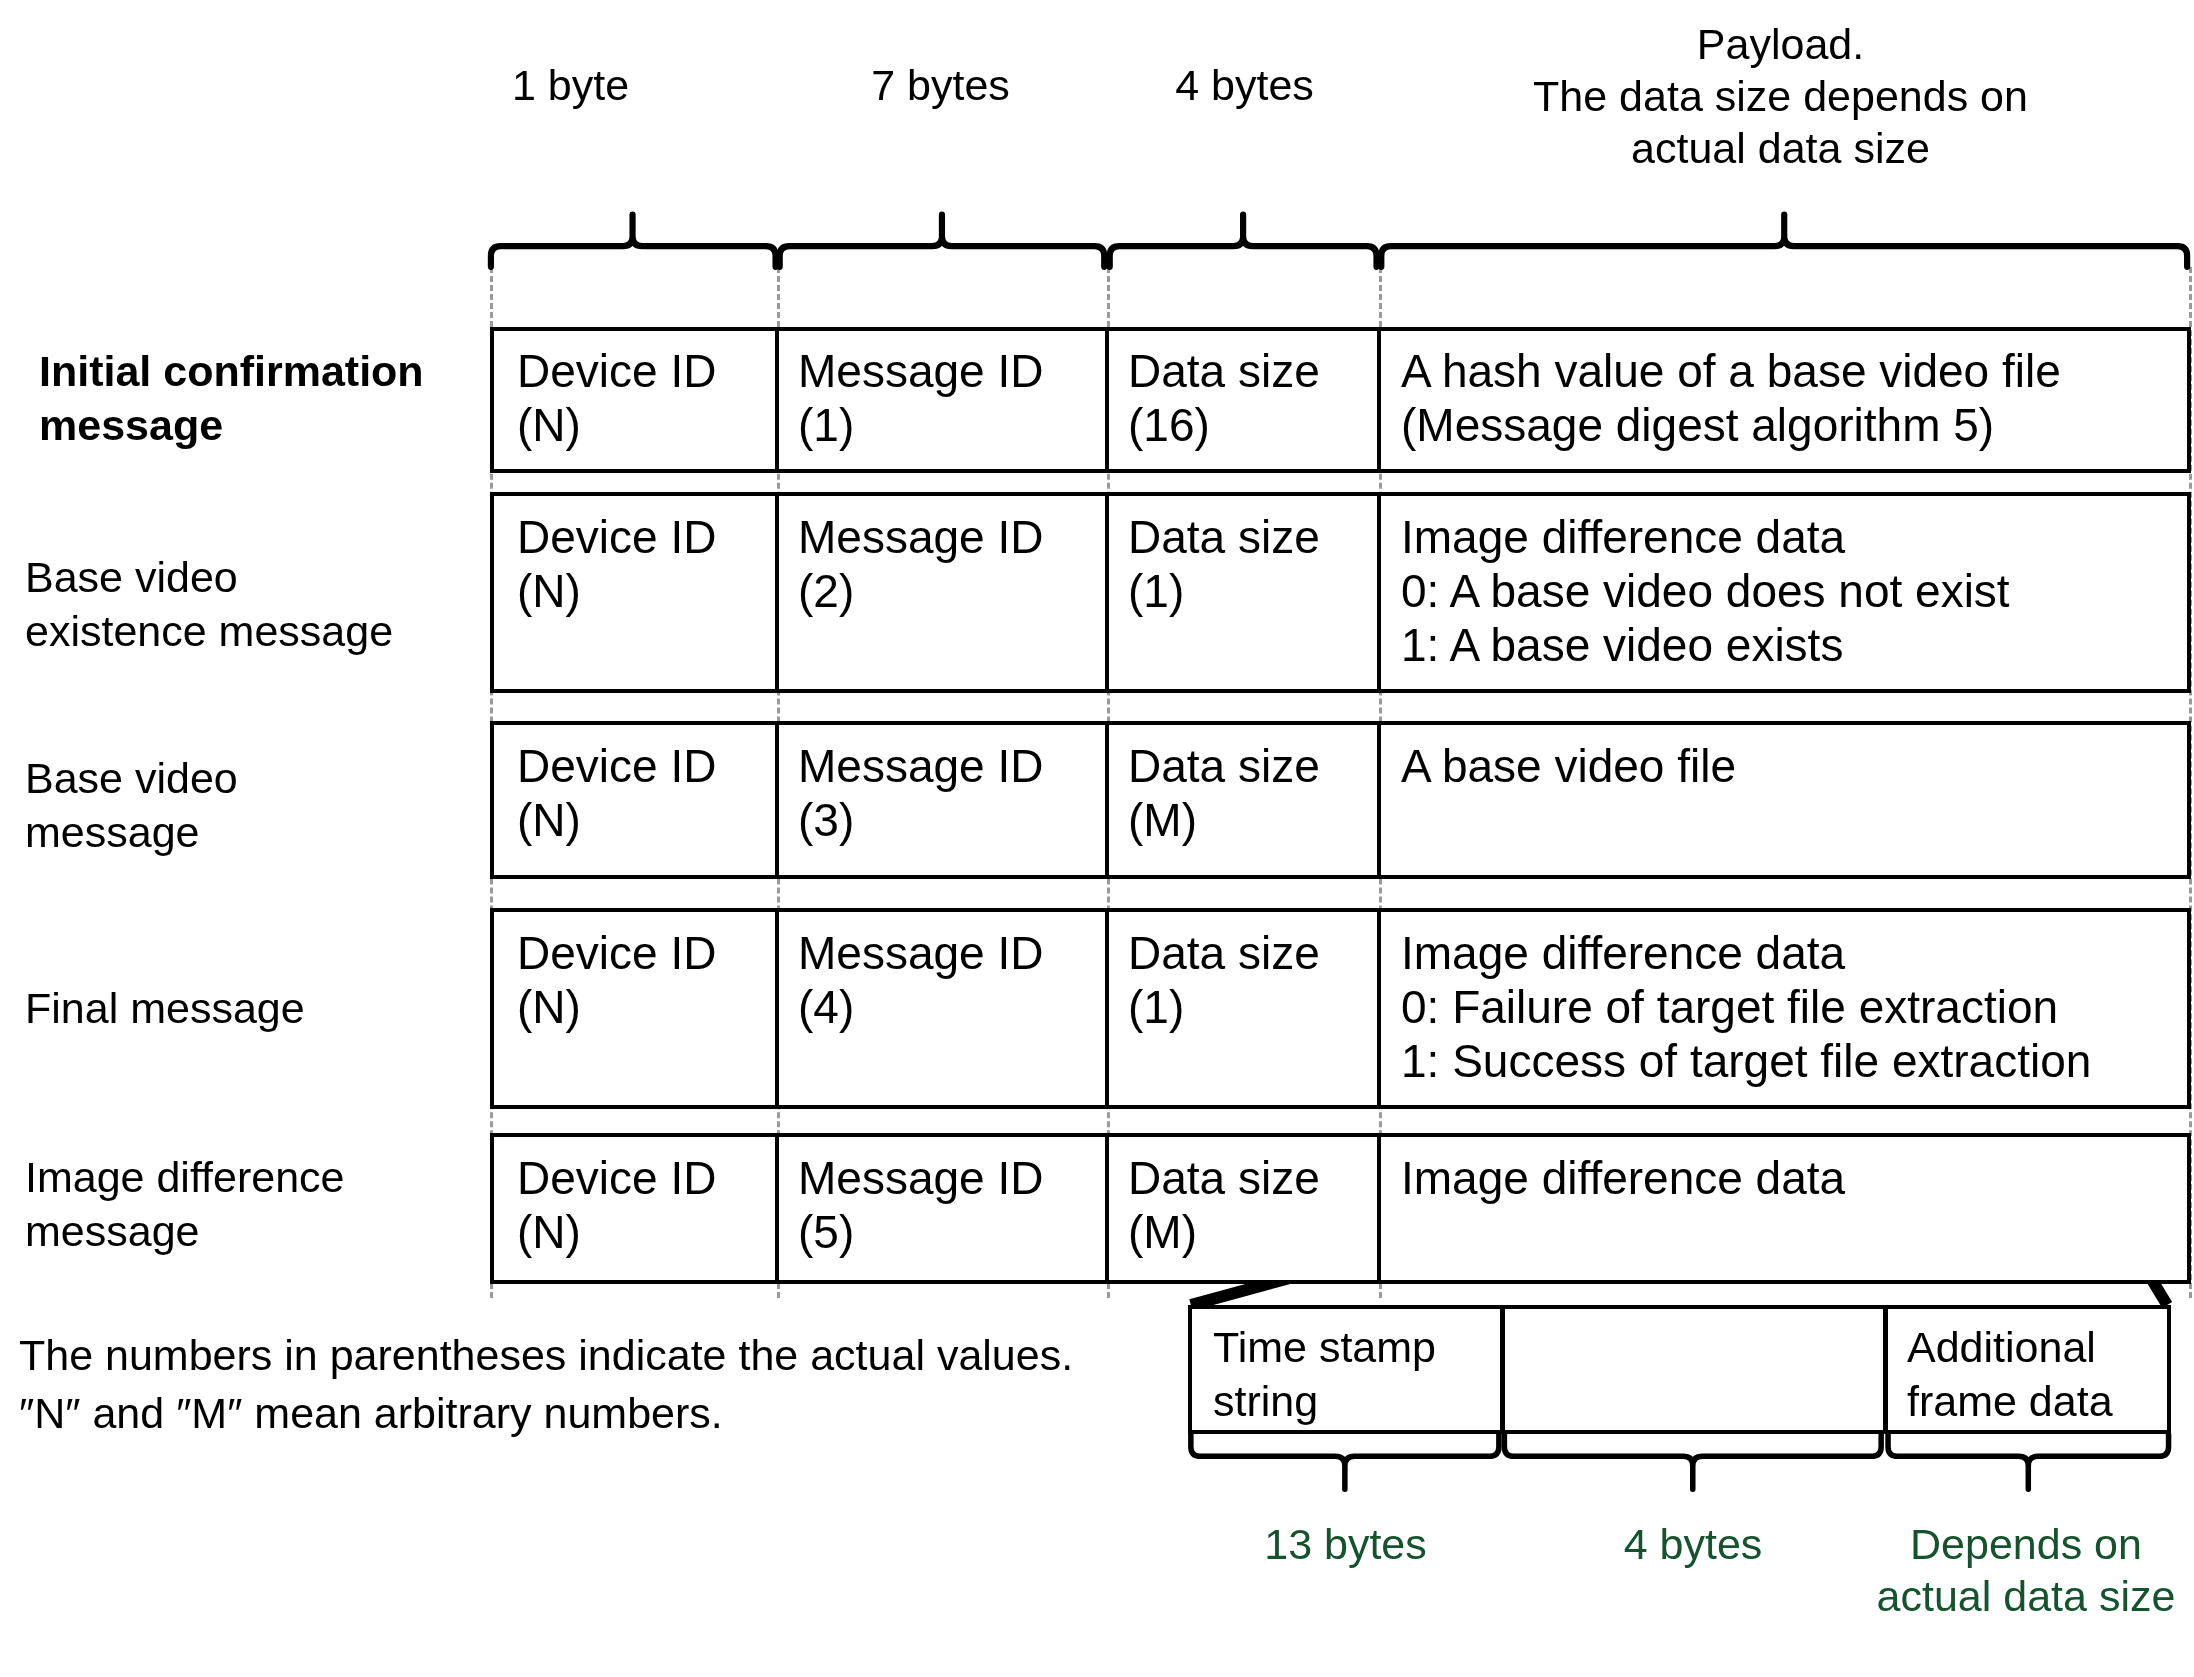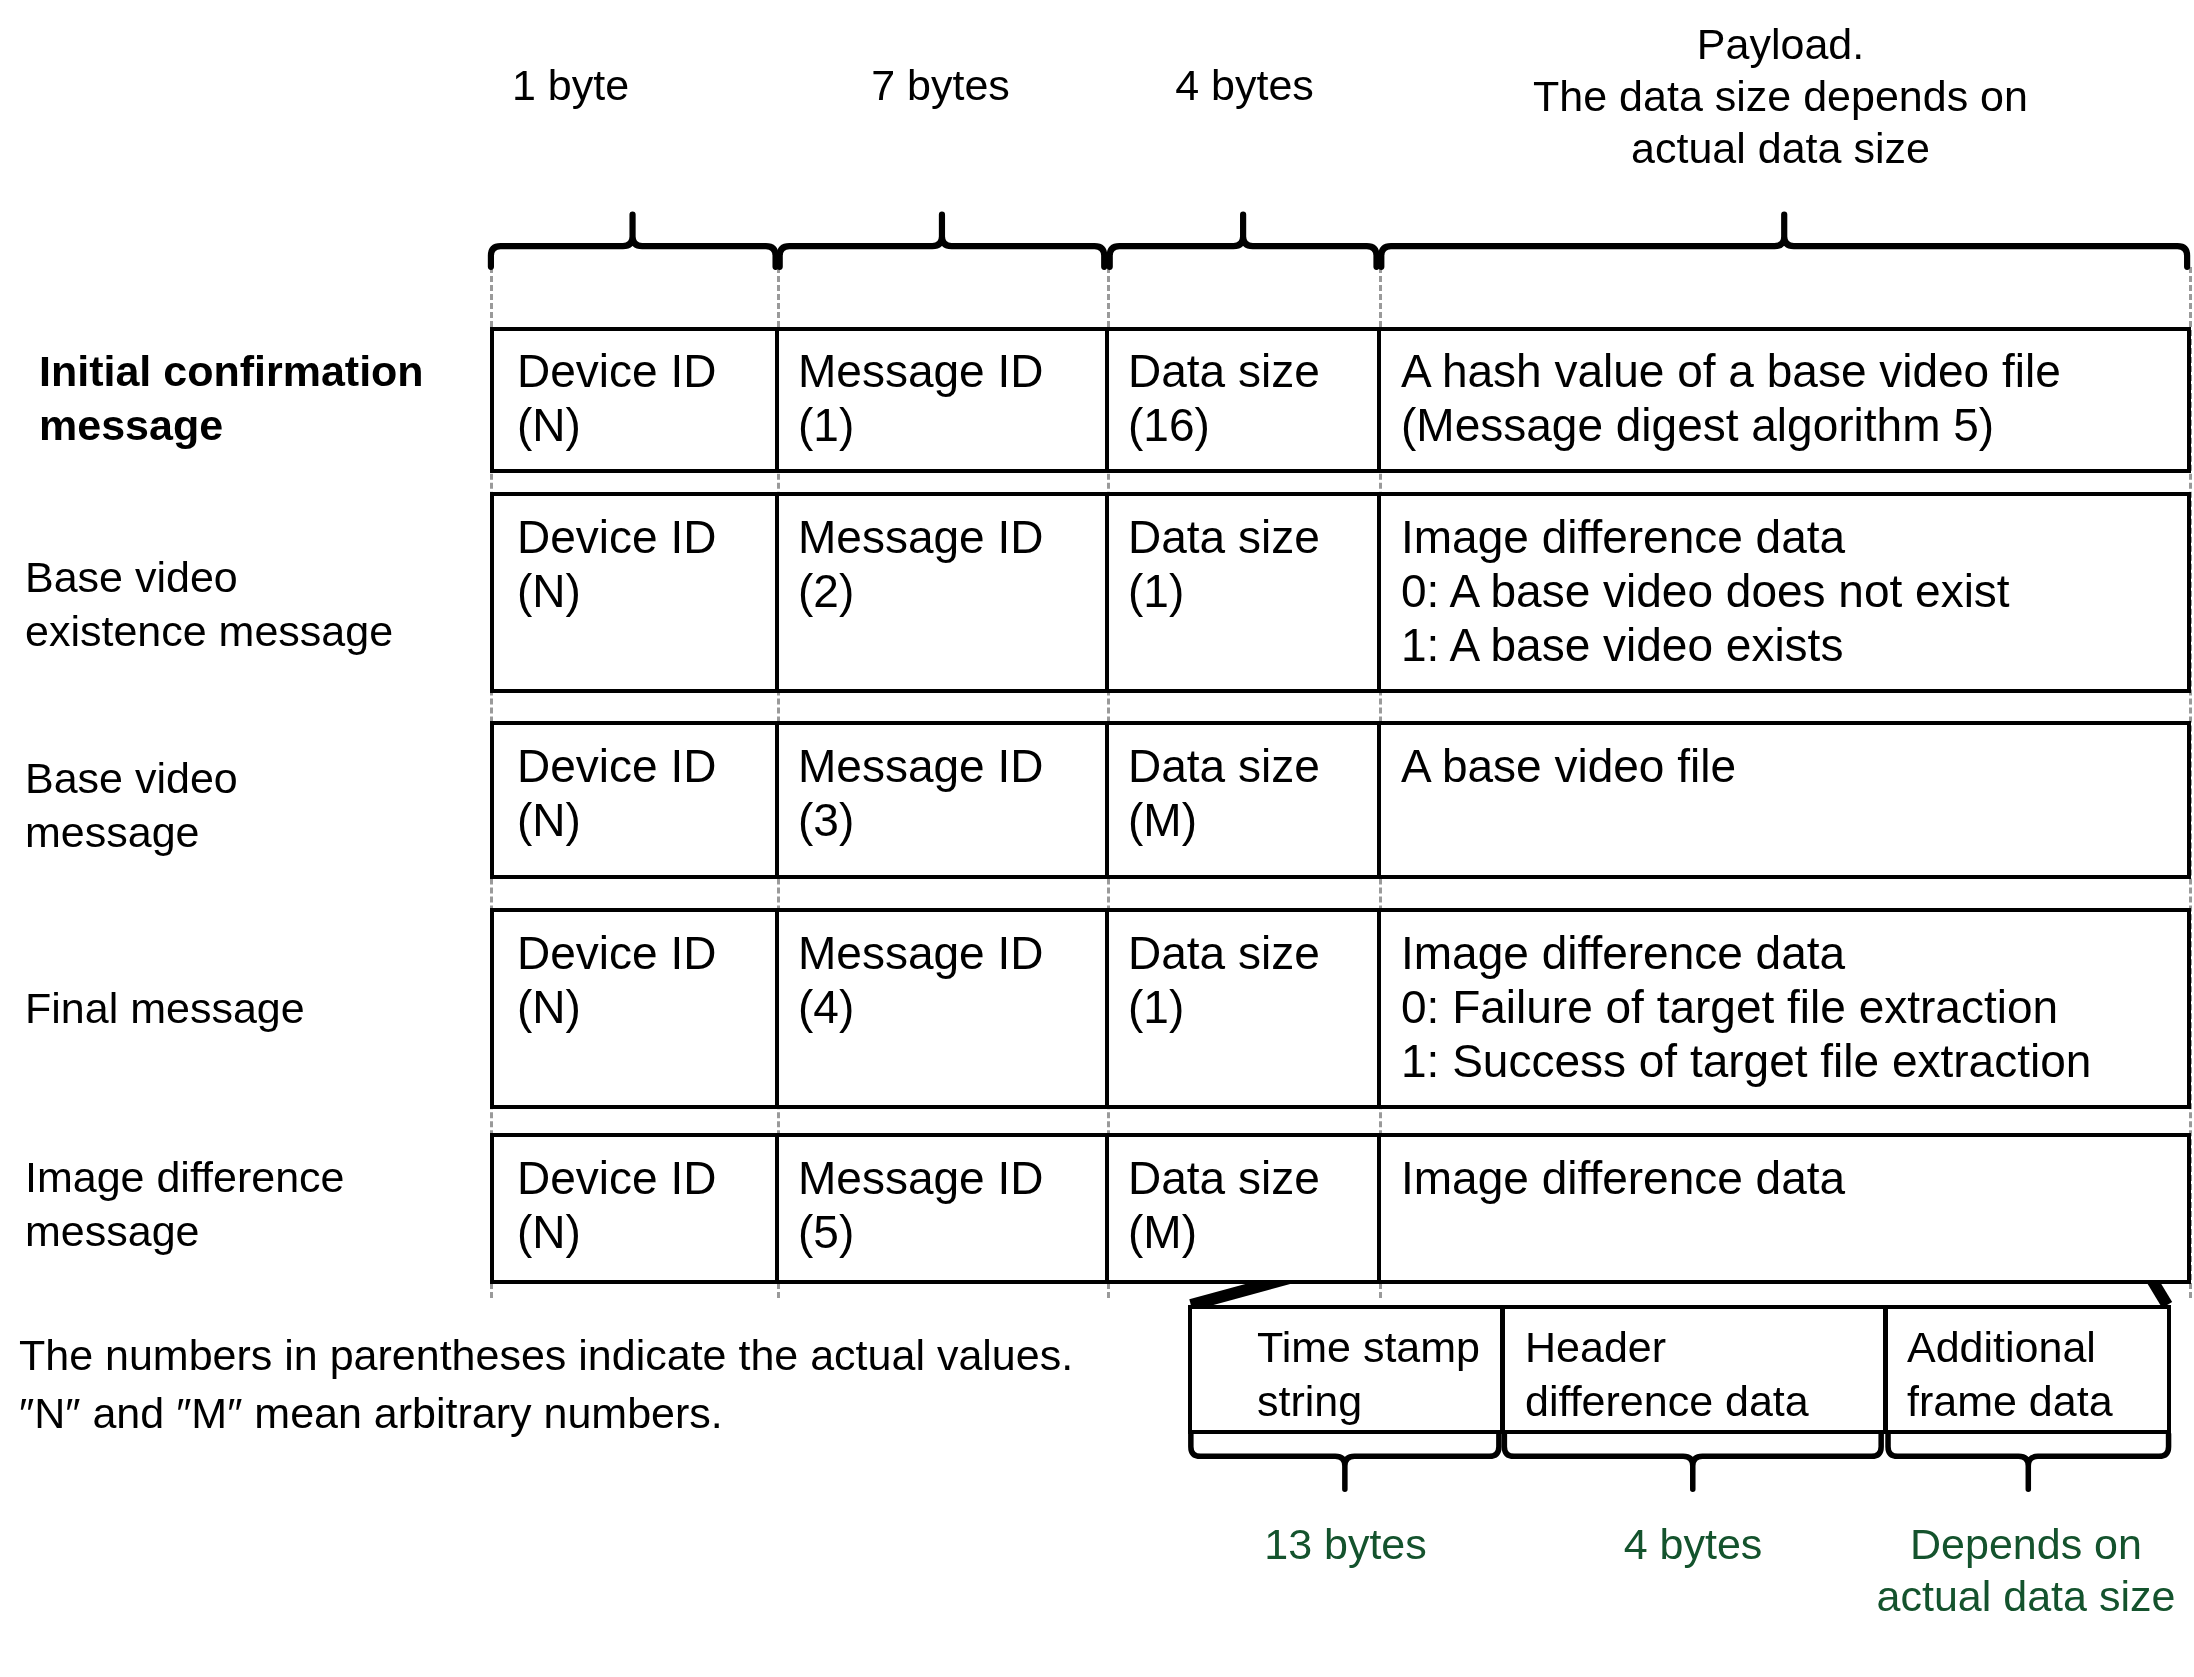--- a/index.html
+++ b/index.html
@@ -235,24 +235,22 @@
 (M)</div>
   <div class="abs cell-text" style="left:1401px; top:1151px; width:770px;">Image difference data</div>
 
   <div class="abs note-text" style="left:19px; top:1326px; width:1155px;">The numbers in parentheses indicate the actual values.
 ″N″ and ″M″ mean arbitrary numbers.</div>
 
   <div class="abs sub-table" style="left:1188px; top:1305px; width:983px; height:129px;"></div>
   <div class="abs sub-div" style="left:1500px; top:1305px; height:129px;"></div>
   <div class="abs sub-div" style="left:1883px; top:1305px; height:129px;"></div>
 
-  <div class="abs sub-cell-text" style="left:1213px; top:1320px; width:289px;margin-left:44px;">Time stamp
+  <div class="abs sub-cell-text" style="left:1213px; top:1320px; width:289px;">Time stamp
 string</div>
-  <div class="abs sub-cell-text" style="left:1525px; top:1320px; width:358px;">Header
-difference data</div>
   <div class="abs sub-cell-text" style="left:1907px; top:1320px; width:275px;">Additional
 frame data</div>
 
   <div class="abs bottom-label" style="left:1190px; top:1518px; width:311px;">13 bytes</div>
   <div class="abs bottom-label" style="left:1503px; top:1518px; width:380px;">4 bytes</div>
   <div class="abs bottom-label" style="left:1857px; top:1518px; width:338px;">Depends on
 actual data size</div>
 
 </div>
 

